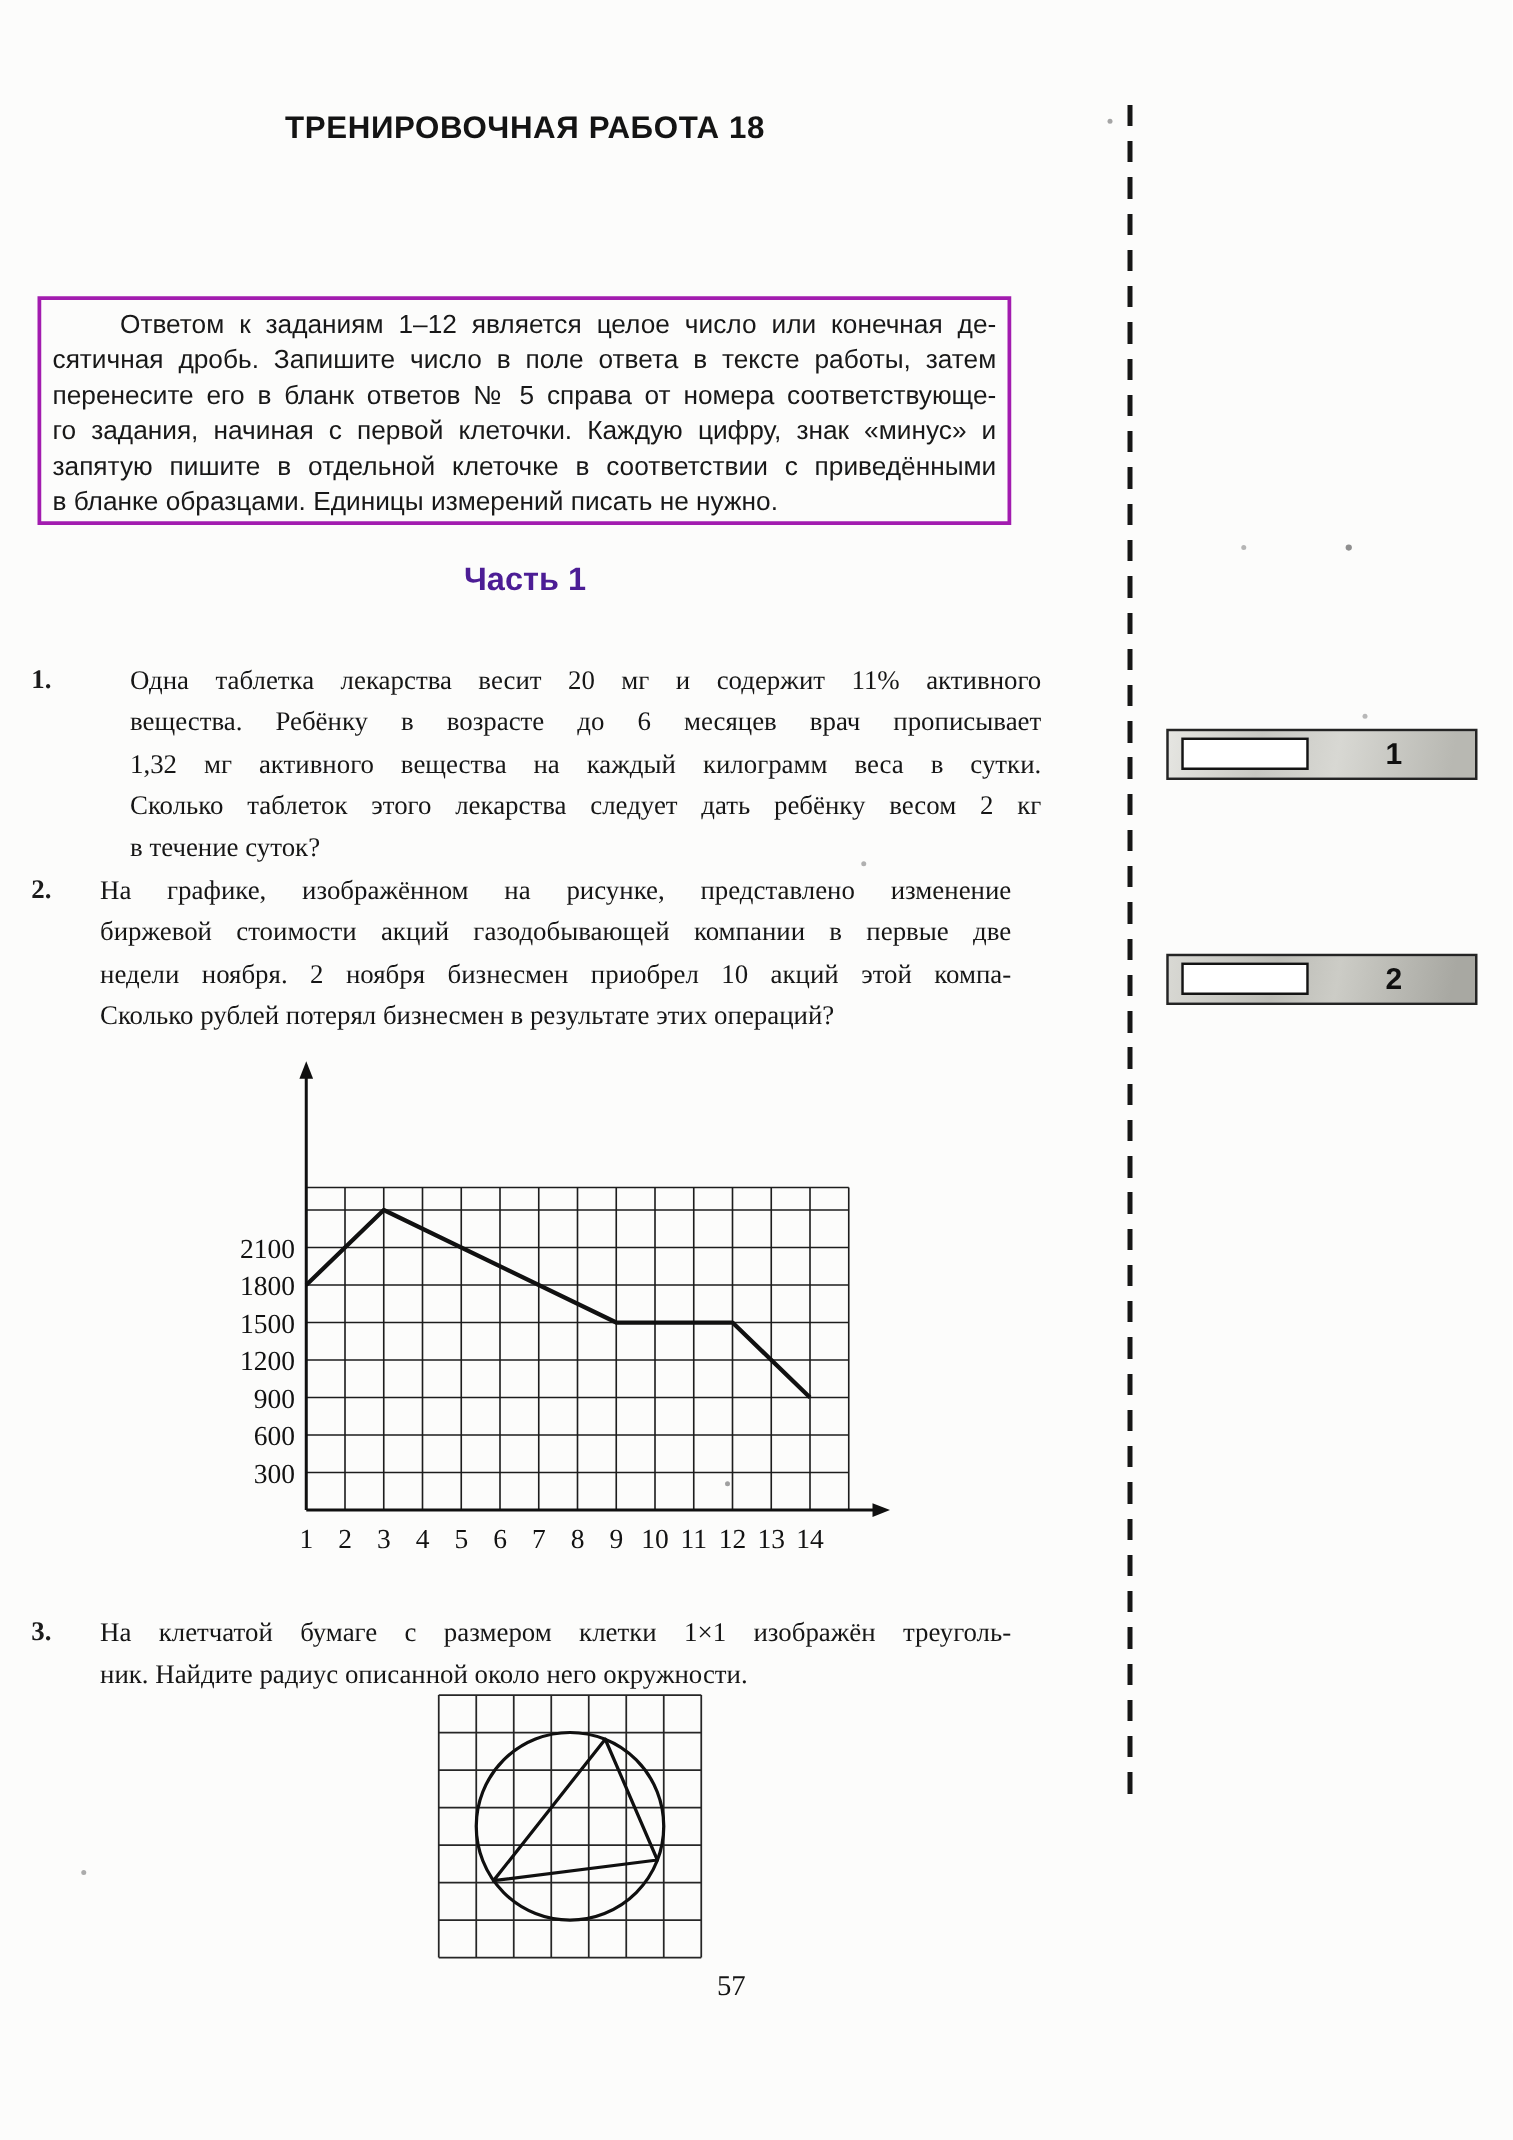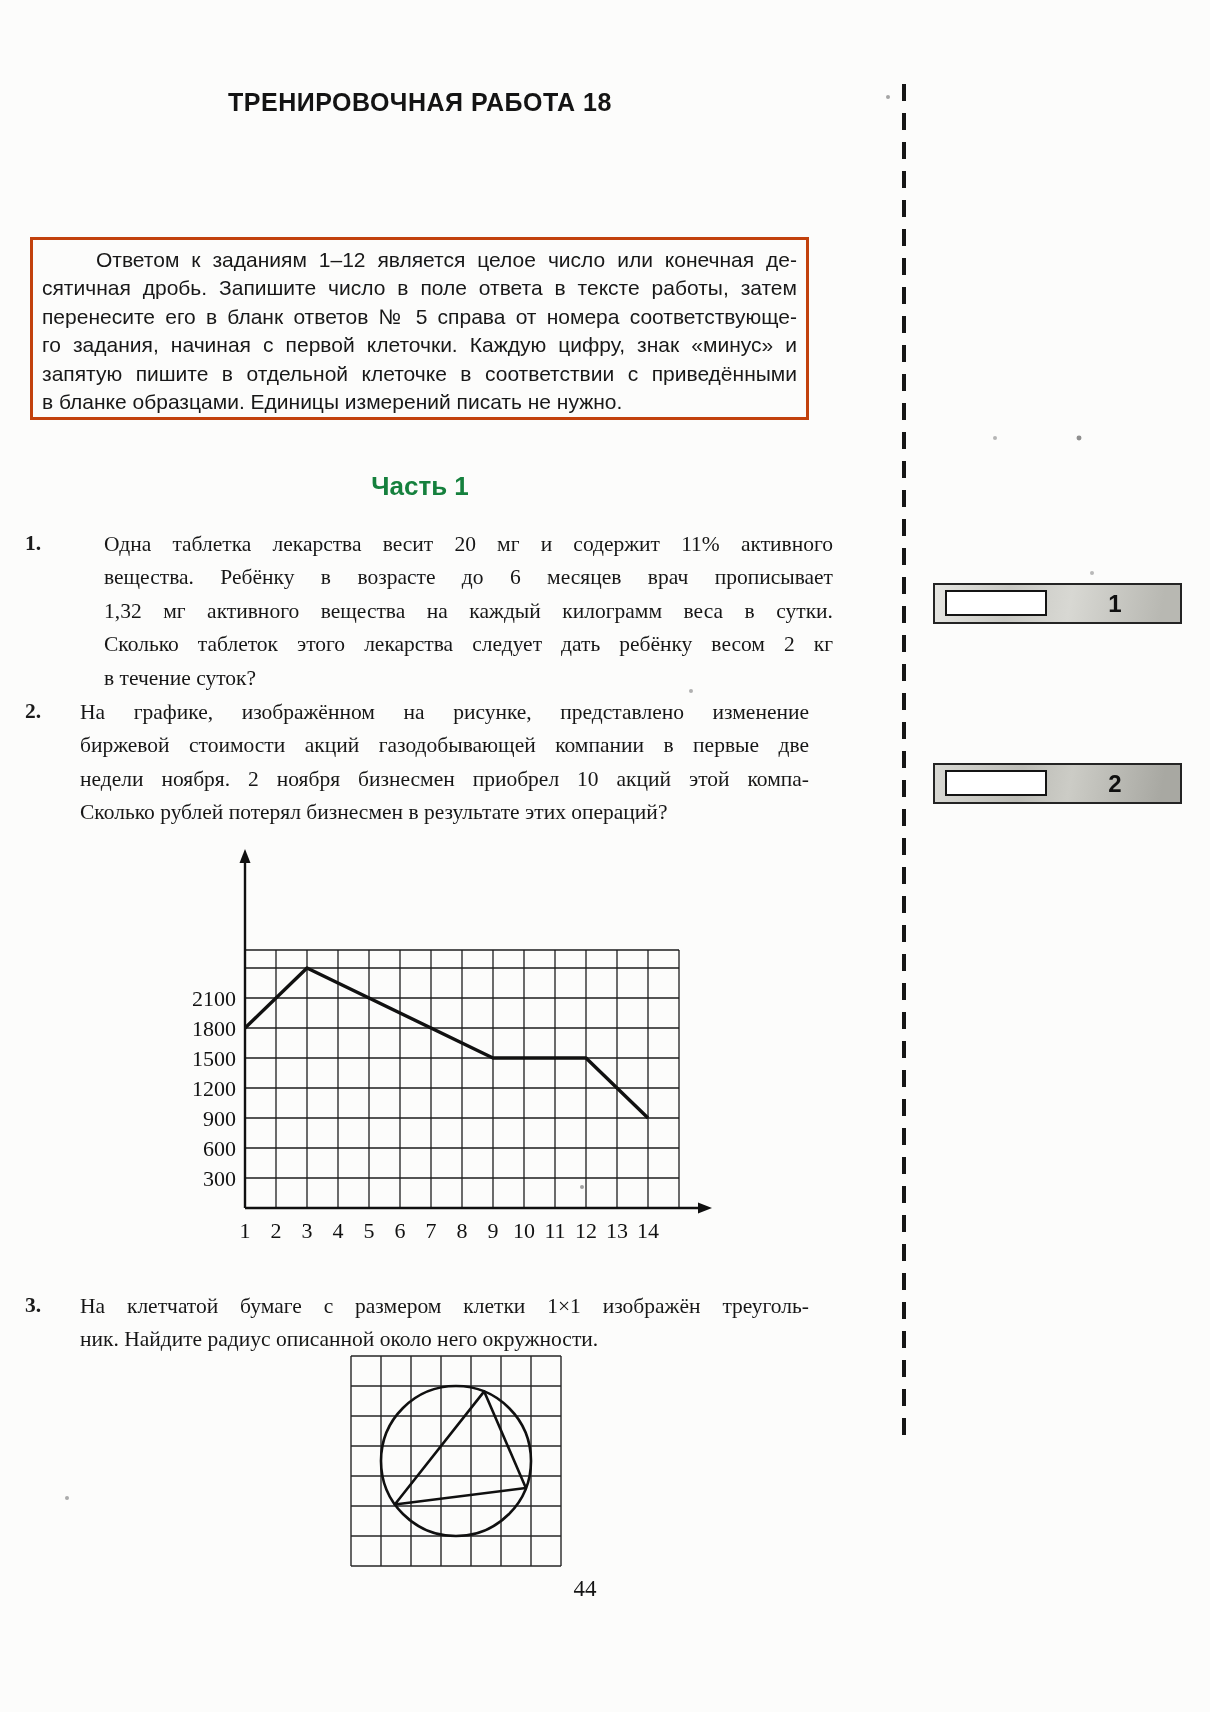--- a/index.html
+++ b/index.html
@@ -3,29 +3,29 @@
 <meta charset="utf-8">
 <style>
   html,body{margin:0;padding:0;background:#ffffff;}
   .page{position:relative;width:1210px;height:1712px;background:#fcfcfb;overflow:hidden;
         color:#1b1b1b;text-decoration:underline;}
   .abs{position:absolute;}
 
   .title{left:30px;top:88px;width:780px;text-align:center;
          font:bold 25px "Liberation Sans",sans-serif;letter-spacing:.5px;color:#141414;}
 
-  .insbox{left:30px;top:237px;width:779px;height:183px;border:3px solid #c2410c;
+  .insbox{left:30px;top:237px;width:779px;height:183px;border:3px solid #a21caf;
           box-sizing:border-box;padding:6px 9px 4px 9px;}
   .ins-line{font:21px "Liberation Sans",sans-serif;line-height:28.4px;
             text-align:justify;text-align-last:justify;white-space:normal;color:#181818;}
   .ins-line.first{text-indent:54px;}
   .ins-line.last{text-align-last:left;}
 
-  .part-heading{left:30px;top:471px;width:780px;text-align:center;
-                font:bold 26px "Liberation Sans",sans-serif;color:#15803d;}
+  .part-heading{left:30px;top:448px;width:780px;text-align:center;
+                font:bold 26px "Liberation Sans",sans-serif;color:#4c1d95;}
 
   .qnum{width:50px;font:bold 21.5px "Liberation Serif",serif;}
   .qbody{width:729px;}
   .q-line{font:21.5px "Liberation Serif",serif;line-height:33.4px;
           text-align:justify;text-align-last:justify;color:#161616;}
   .q-line.last{text-align-last:left;}
 
   .cutline{left:902px;top:84px;width:4px;height:1354px;
            background:repeating-linear-gradient(180deg,#161616 0 17px,transparent 17px 29px);}
 
@@ -168,21 +168,21 @@
         <line x1="4" y1="154" x2="214" y2="154"></line>
         <line x1="184" y1="4" x2="184" y2="214"></line>
         <line x1="4" y1="184" x2="214" y2="184"></line>
         <line x1="214" y1="4" x2="214" y2="214"></line>
         <line x1="4" y1="214" x2="214" y2="214"></line>
       </g>
       <circle cx="109" cy="109" r="75" fill="none" stroke="#101010" stroke-width="2.6"></circle>
       <polygon points="137.20000000000002,39.4 47.8,152.5 178.9,136" fill="none" stroke="#101010" stroke-width="2.6" stroke-linejoin="round"></polygon>
     </svg>
 
-  <div class="abs pagenum">44</div>
+  <div class="abs pagenum">57</div>
 
   <div class="abs cutline"></div>
 
   <div class="abs ansbox" style="top:583px;">
     <div class="field"></div>
     <div class="num">1</div>
   </div>
   <div class="abs ansbox b2" style="top:763px;">
     <div class="field"></div>
     <div class="num">2</div>

